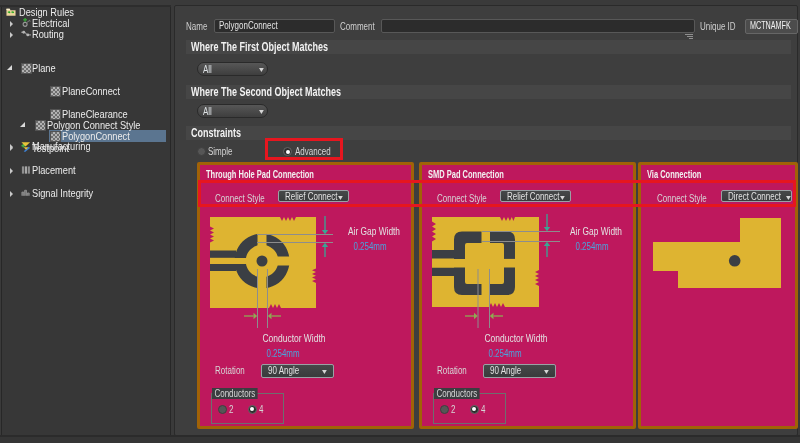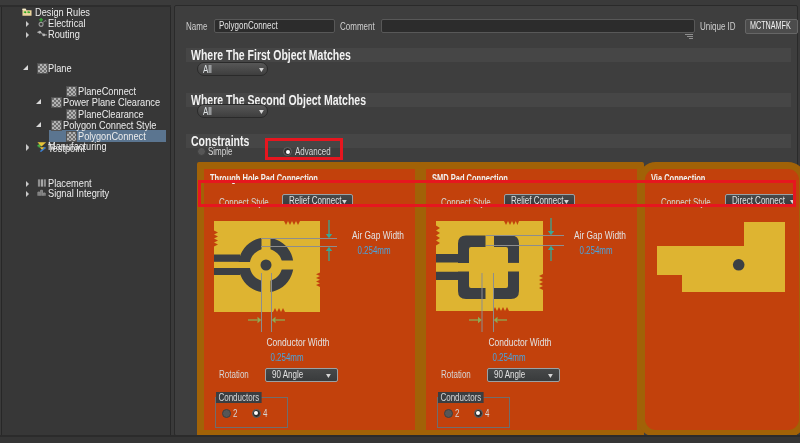--- a/index.html
+++ b/index.html
@@ -1,41 +1,41 @@
 <!DOCTYPE html>
 <html><head>
 <meta charset="utf-8">
 <style>
   html,body{margin:0;padding:0;}
   body{width:800px;height:443px;background:#3a3a3a;font-family:"Liberation Sans",sans-serif;overflow:hidden;position:relative;}
   .abs{position:absolute;}
   #tree{left:1px;top:-3px;width:168px;height:439px;background:#373737;border:1px solid #272727;border-radius:2px;}
-  .trow{position:absolute;left:0;width:100%;height:12px;color:#ececec;font-size:10.5px;line-height:12px;white-space:nowrap;margin-left:16px;}
+  .trow{position:absolute;left:0;width:100%;height:12px;color:#ececec;font-size:10.5px;line-height:12px;white-space:nowrap;}
   .trow .lbl{transform:scaleX(0.88);transform-origin:0 50%;}
   .trow .lbl{position:absolute;top:0;}
   .tico{position:absolute;top:1px;width:10px;height:10px;}
   .arr-c{position:absolute;top:3.5px;width:0;height:0;border-left:3.5px solid #c9c9c9;border-top:3px solid transparent;border-bottom:3px solid transparent;}
   .arr-e{position:absolute;top:3px;width:0;height:0;border-bottom:5px solid #d9d9d9;border-left:5px solid transparent;}
   .ico-check{width:9px;height:9px;background:repeating-conic-gradient(#b2b2b2 0% 25%, #6f6f6f 0% 50%) 0 0/4px 4px;border:1px solid #525252;}
   #rp{left:174px;top:5px;width:622px;height:429px;background:#3e3e3e;border:1px solid #2a2a2a;border-radius:2px;}
   .flabel{position:absolute;color:#cfcfcf;font-size:10px;line-height:13px;white-space:nowrap;transform:scaleX(0.8);transform-origin:0 50%;}
   .field{position:absolute;background:#2c2c2c;border:1px solid #585858;border-radius:2px;color:#e4e4e4;font-size:10px;line-height:12px;padding:0 4px;white-space:nowrap;overflow:hidden;}
   .field>span{display:inline-block;transform:scaleX(0.8);transform-origin:0 50%;}
-  .band{position:absolute;width:605px;height:14px;background:#464646;color:#f2f2f2;font-weight:bold;font-size:14px;line-height:14px;padding-left:5px;box-sizing:border-box;white-space:nowrap;margin-top:8px;}
+  .band{position:absolute;width:605px;height:14px;background:#464646;color:#f2f2f2;font-weight:bold;font-size:12px;line-height:14px;padding-left:5px;box-sizing:border-box;white-space:nowrap;}
   .band>span{display:inline-block;transform:scaleX(0.75);transform-origin:0 50%;}
   .comboA{position:absolute;background:linear-gradient(#575757,#3e3e3e);border:1px solid #2a2a2a;border-radius:7px;color:#dde1e4;font-size:10px;line-height:13px;padding-left:5px;box-sizing:border-box;white-space:nowrap;}
   .comboA>span{display:inline-block;transform:scaleX(0.8);transform-origin:0 50%;}
   .comboB{position:absolute;background:linear-gradient(#464849,#393b3c);border:1px solid #9ba1a5;border-radius:2px;color:#e2e2e2;font-size:10px;line-height:12px;padding-left:6px;box-sizing:border-box;white-space:nowrap;}
   .comboB>span{display:inline-block;transform:scaleX(0.8);transform-origin:0 50%;}
   .caret{position:absolute;width:0;height:0;border-left:3.5px solid transparent;border-right:3.5px solid transparent;border-top:4px solid #d6d6d6;}
   .radio{position:absolute;width:7px;height:7px;border-radius:50%;background:#2e2e2e;border:1px solid #666;}
   .radio.on::after{content:"";position:absolute;left:1.5px;top:1.5px;width:4px;height:4px;border-radius:50%;background:#fff;}
   .radio.off{background:#565656;border:1px solid #3f3f3f;}
   .rlabel{position:absolute;color:#d6d6d6;font-size:10px;line-height:13px;white-space:nowrap;transform:scaleX(0.8);transform-origin:0 50%;}
-  .col{position:absolute;top:162px;background:#c2410c;border:7px solid #a16207;border-radius:2px;height:261px;}
+  .col{position:absolute;top:162px;background:#be185d;border:3px solid #a16207;border-radius:2px;height:261px;}
   .chead{position:absolute;left:6px;top:4px;color:#f2f2f2;font-weight:bold;font-size:10px;white-space:nowrap;transform:scaleX(0.75);transform-origin:0 50%;}
   .redbox{position:absolute;border:3px solid #e6161f;background:transparent;z-index:30;}
   .gbox{position:absolute;border:1px solid #6e6e6e;}
   .gboxlbl{position:absolute;background:#3b3d40;color:#d6d6d6;font-size:10px;line-height:11px;padding:0 3px;white-space:nowrap;transform:scaleX(0.8);transform-origin:0 50%;}
 </style>
 </head>
 <body>
 
 <div id="tree" class="abs"></div>
 <div class="abs" style="left:0;top:0;width:171px;height:5px;background:#3b3b3b;"></div>
@@ -72,25 +72,20 @@
   </div>
   <div class="trow" style="top:62.4px">
     <span class="arr-e" style="left:7px"></span>
     <span class="tico ico-check" style="left:21px"></span>
     <span class="lbl" style="left:32px">Plane</span>
   </div>
   <div class="trow" style="top:85.1px">
     <span class="tico ico-check" style="left:50px"></span>
     <span class="lbl" style="left:62px">PlaneConnect</span>
   </div>
-  <div class="trow" style="top:96.4px">
-    <span class="arr-e" style="left:20px"></span>
-    <span class="tico ico-check" style="left:35px"></span>
-    <span class="lbl" style="left:47px">Power Plane Clearance</span>
-  </div>
   <div class="trow" style="top:119.1px">
     <span class="arr-e" style="left:20px"></span>
     <span class="tico ico-check" style="left:35px"></span>
     <span class="lbl" style="left:47px">Polygon Connect Style</span>
   </div>
   <div class="trow" style="top:107.7px">
     <span class="tico ico-check" style="left:50px"></span>
     <span class="lbl" style="left:62px">PlaneClearance</span>
   </div>
   <div class="trow" style="top:130.4px">
@@ -106,21 +101,21 @@
     <span class="lbl" style="left:32px">Testpoint</span>
   </div>
   <div class="trow" style="top:140px">
     <span class="arr-c" style="left:10px"></span>
     <svg class="tico" style="left:21px" width="11" height="10" viewBox="0 0 11 10">
         <path d="M0.5 1 L10 1 L5 5.5 Z" fill="#e8c43a"></path>
         <path d="M3 6.5 L8 6.5 L5.5 9 Z" fill="#e8c43a"></path>
       </svg>
     <span class="lbl" style="left:32px">Manufacturing</span>
   </div>
-  <div class="trow" style="top:177px">
+  <div class="trow" style="top:164px">
     <span class="arr-c" style="left:10px"></span>
     <svg class="tico" style="left:21px" width="11" height="10" viewBox="0 0 11 10">
         <rect x="1" y="1" width="2.4" height="8" fill="#8f8f8f"></rect>
         <rect x="4.2" y="1" width="2.4" height="8" fill="#a8a8a8"></rect>
         <rect x="7.4" y="1" width="2.4" height="8" fill="#8f8f8f"></rect>
       </svg>
     <span class="lbl" style="left:32px">Placement</span>
   </div>
   <div class="trow" style="top:187.2px">
     <span class="arr-c" style="left:10px"></span>
@@ -242,21 +237,21 @@
     <span class="rlabel" style="left:15px;top:199px;">Rotation</span>
     <div class="comboB" style="left:60.5px;top:199px;width:73px;height:14px;"><span>90 Angle</span><span class="caret" style="left:60px;top:5px;"></span></div>
     <div class="gbox" style="left:11px;top:228px;width:71px;height:29px;"></div>
     <div class="gboxlbl" style="left:12px;top:222.5px;">Conductors</div>
     <span class="radio off" style="left:18px;top:239.5px;"></span>
     <span class="rlabel" style="left:29px;top:237.5px;">2</span>
     <span class="radio on" style="left:47.5px;top:239.5px;"></span>
     <span class="rlabel" style="left:58.5px;top:237.5px;">4</span>
   </div>
 
-  <div class="col" style="left:638px;width:154px;border-radius:18px;">
+  <div class="col" style="left:638px;width:154px;">
     <div class="chead">Via Connection</div>
     <span class="rlabel" style="left:16px;top:27px;">Connect Style</span>
     <div class="comboB" style="left:80px;top:25px;width:71px;height:12px;"><span>Direct Connect</span><span class="caret" style="left:63.5px;top:4.5px;"></span></div>
     <svg class="abs" style="left:0;top:0;" width="156" height="262" viewBox="0 0 156 262">
       <polygon fill="#deb431" points="12,77 99,77 99,53 140,53 140,123 37,123 37,106 12,106"></polygon>
       <circle cx="93.7" cy="95.8" r="5.8" fill="#3b3f44"></circle>
     </svg>
   </div>
 </div>
 

